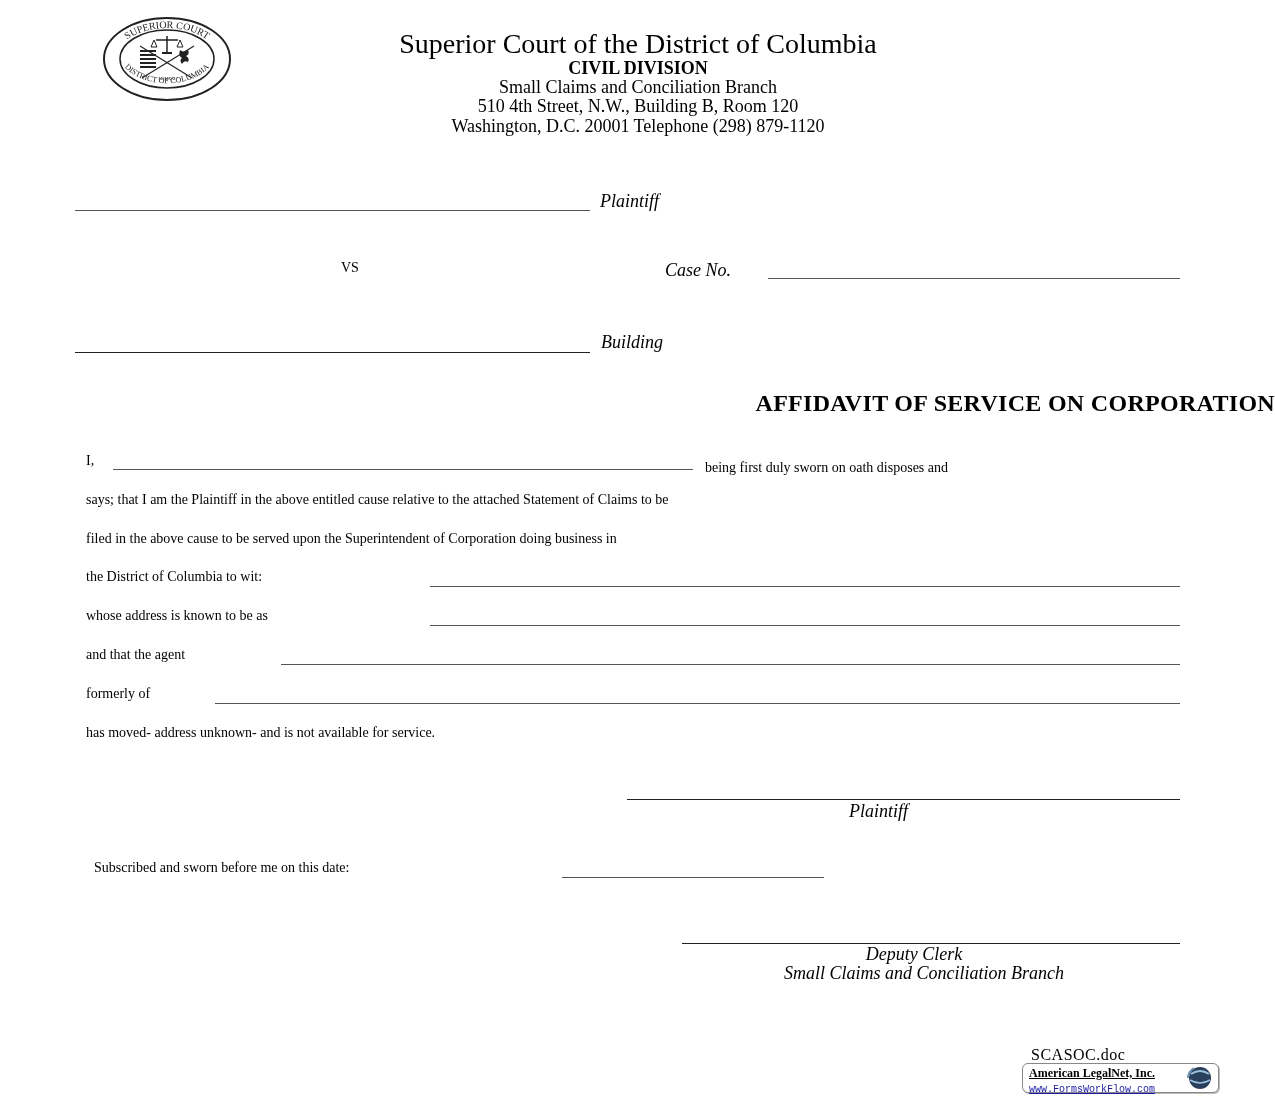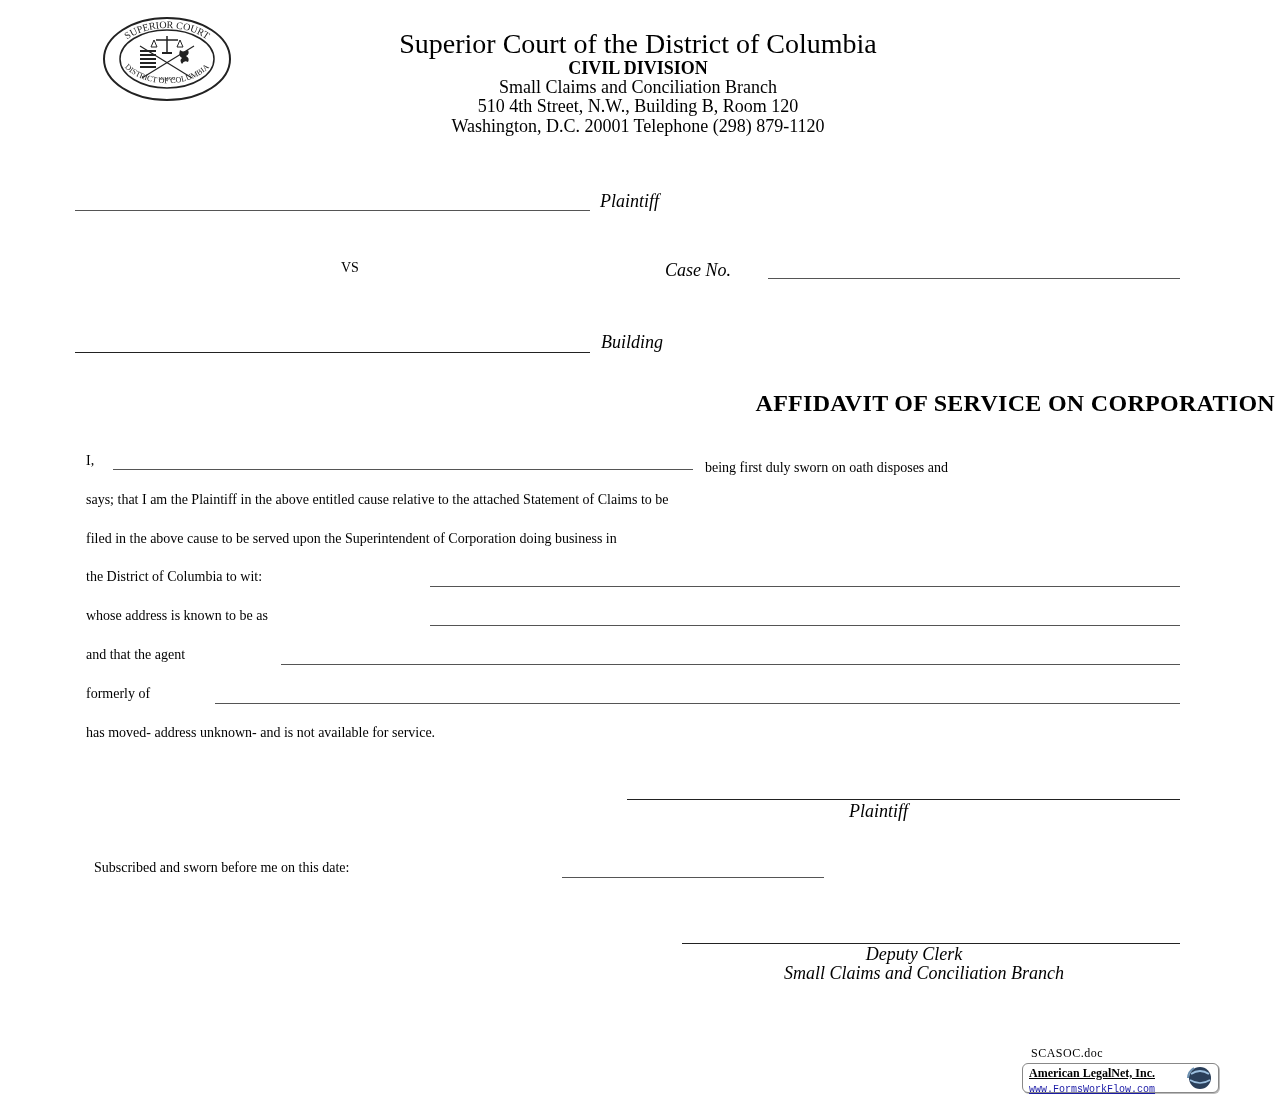--- a/index.html
+++ b/index.html
@@ -17,21 +17,21 @@
     
     .hdr-title { left: 300px; width: 676px; top: 27px; font-size: 28px; line-height: 34px; text-align: center; }
     .hdr-division { left: 300px; width: 676px; top: 58px; font-size: 18px; font-weight: bold; line-height: 20px; text-align: center; }
     .hdr-line { left: 300px; width: 676px; font-size: 18px; line-height: 20px; text-align: center; }
 
     .label-it { font-size: 18px; font-style: italic; line-height: 20px; }
     .body-text { font-size: 14px; line-height: 20px; white-space: nowrap; }
 
     .doc-title { left: 0; width: 1275px; top: 390px; font-size: 24px; font-weight: bold; text-align: right; letter-spacing: 0.3px; }
 
-    .footer-code { left: 1031px; top: 1046px; font-size: 12px; letter-spacing: 0.5px; font-family: Liberation Serif, serif; }
+    .footer-code { left: 1031px; top: 1046px; font-size: 16px; letter-spacing: 0.5px; font-family: Liberation Serif, serif; }
     .badge {
       left: 1022px; top: 1063px; width: 195px; height: 28px;
       border: 1px solid #888; border-radius: 6px; background: #fff;
       box-shadow: 1px 1px 0 #bbb;
     }
     .badge-name { position: absolute; left: 6px; top: 2px; font-size: 12px; font-weight: bold; text-decoration: underline; }
     .badge-url { position: absolute; left: 6px; top: 20px; font-size: 10px; color: #1a1aa6; text-decoration: underline; font-family: Liberation Mono, monospace; }
     .badge-globe { position: absolute; right: 2px; top: 1px; width: 36px; height: 26px; }
   </style>
 </head>

